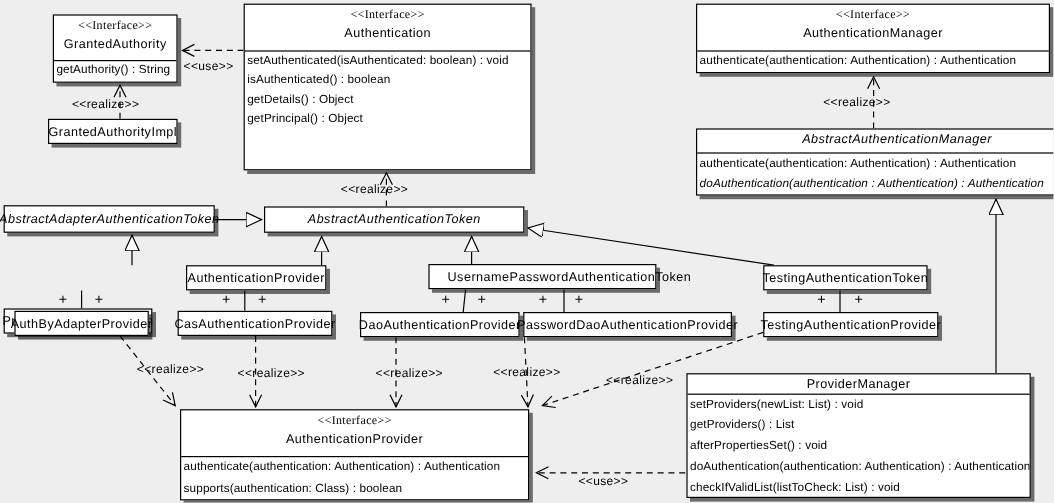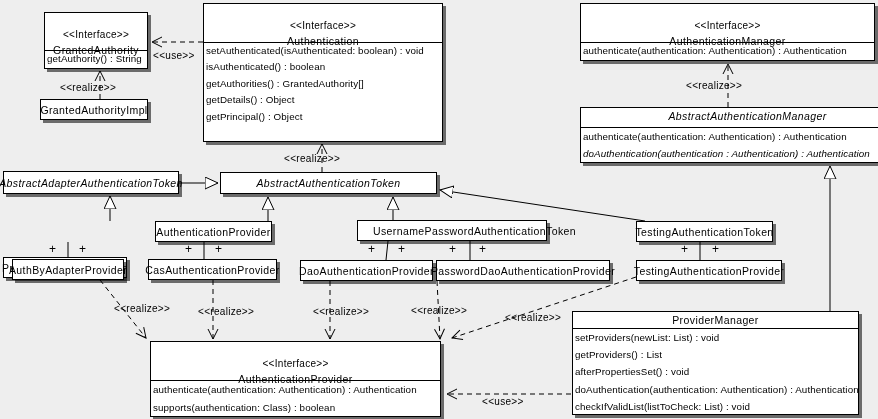--- a/index.html
+++ b/index.html
@@ -2,21 +2,21 @@
 <html><head>
 <meta charset="utf-8">
 <style>
   html,body{margin:0;padding:0;background:#eeeeee;}
   #canvas{position:relative;width:878px;height:419px;background:#eeeeee;overflow:hidden;
           font-family:"Liberation Sans",sans-serif;color:#000;}
   #edges{position:absolute;left:0;top:0;width:878px;height:419px;pointer-events:none;}
   .box{position:absolute;background:#ffffff;border:1px solid #000;
        box-shadow:3px 3px 0 rgba(0,0,0,0.55);box-sizing:border-box;}
   .hdr{text-align:center;}
-  .stereotype{font-size:10px;letter-spacing:0.3px;padding-top:14px;line-height:15px;}
+  .stereotype{font-size:10px;letter-spacing:0.3px;padding-top:1px;line-height:15px;font-family:Liberation Serif, serif;}
   .cls-name{font-size:10.5px;letter-spacing:0.4px;line-height:16px;padding-bottom:3px;}
   .abstract .cls-name{font-style:italic;}
   .simple{display:flex;align-items:center;justify-content:center;}
   .simple .cls-name{padding:0;line-height:normal;}
   .methods{border-top:1px solid #000;}
   .method{font-size:9.8px;letter-spacing:0.1px;white-space:nowrap;overflow:hidden;
           padding:0 2px;line-height:16px;}
   .m-auth .method{line-height:16.4px;}
   .m-pm .method{line-height:17.2px;}
   .m-ap .method{line-height:18px;}
@@ -82,21 +82,20 @@
   </div>
 
   <div class="box" style="left:203px;top:3px;width:240px;height:139px;">
     <div class="hdr" style="height:38px;">
       <div class="stereotype">&lt;&lt;Interface&gt;&gt;</div>
       <div class="cls-name">Authentication</div>
     </div>
     <div class="methods m-auth">
       <div class="method">setAuthenticated(isAuthenticated: boolean) : void</div>
       <div class="method">isAuthenticated() : boolean</div>
-      <div class="method">getAuthorities() : GrantedAuthority[]</div>
       <div class="method">getDetails() : Object</div>
       <div class="method">getPrincipal() : Object</div>
     </div>
   </div>
 
   <div class="box" style="left:580px;top:3px;width:295px;height:58px;">
     <div class="hdr" style="height:38px;">
       <div class="stereotype">&lt;&lt;Interface&gt;&gt;</div>
       <div class="cls-name">AuthenticationManager</div>
     </div>

